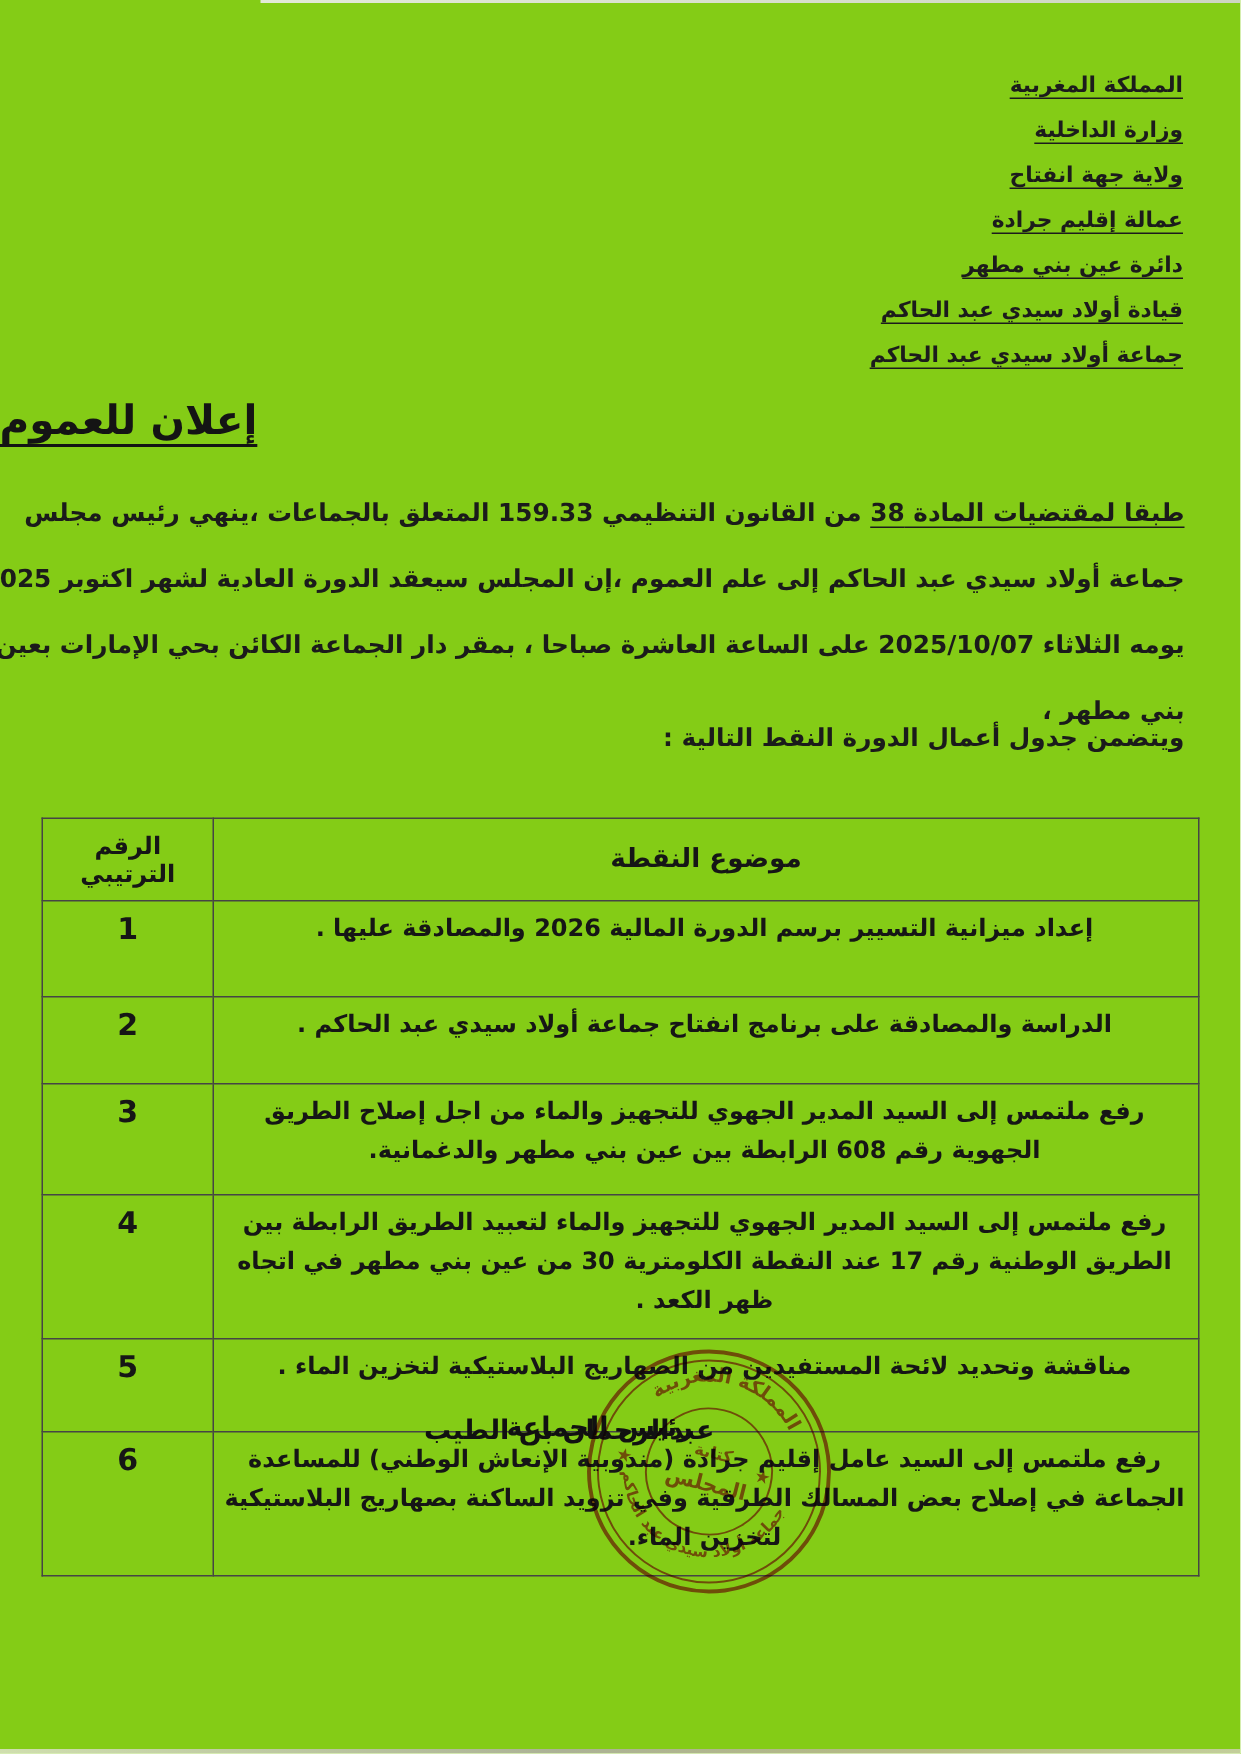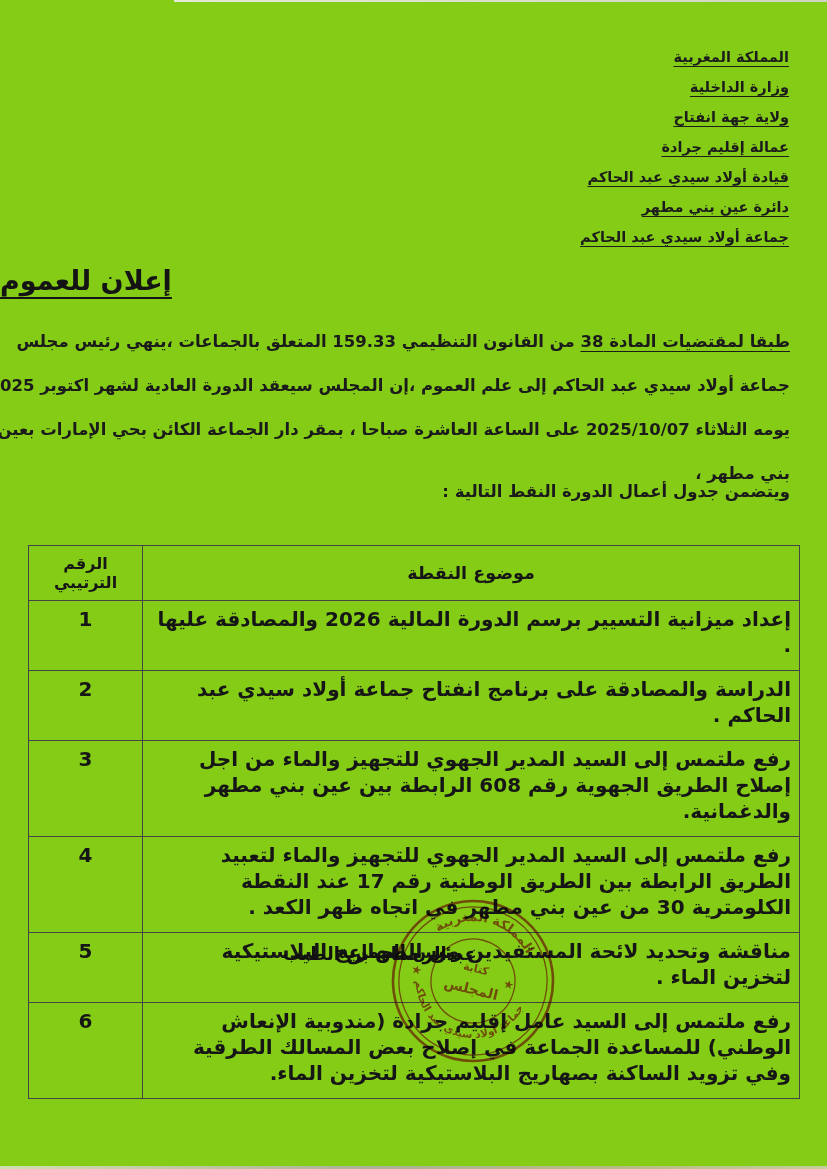--- a/index.html
+++ b/index.html
@@ -82,22 +82,22 @@
   th.col-subject{
     height:52px;text-align:center;vertical-align:middle;
     font-size:17.5px;
   }
   th.col-num{
     width:114px;text-align:center;vertical-align:middle;
     font-size:16px;
   }
   td.cell-subject{
     padding:5px 8px 12px 6px;
-    font-size:20px;line-height:26px;
-    text-align:right;vertical-align:top;margin-top:22px;
+    font-size:16px;line-height:26px;
+    text-align:center;vertical-align:top;margin-top:22px;
   }
   td.cell-num{
     text-align:center;vertical-align:top;
     font-size:20px;padding-top:6px;
   }
   tr.row-h46 td{height:46px;}
   tr.row-h40 td{height:40px;}
   tr.row-h56 td{height:56px;}
   tr.row-h54 td{height:54px;}
   tr.row-h44 td{height:44px;}
@@ -127,22 +127,22 @@
 <body>
 
 <div class="page">
   <div class="scan-edge-top"></div>
 
   <div class="gov-header">
     <div class="gov-line">المملكة المغربية</div>
     <div class="gov-line">وزارة الداخلية</div>
     <div class="gov-line">ولاية جهة انفتاح</div>
     <div class="gov-line">عمالة إقليم جرادة</div>
+    <div class="gov-line">دائرة عين بني مطهر</div>
     <div class="gov-line">قيادة أولاد سيدي عبد الحاكم</div>
-    <div class="gov-line">دائرة عين بني مطهر</div>
     <div class="gov-line">جماعة أولاد سيدي عبد الحاكم</div>
   </div>
 
   <div class="doc-title">إعلان للعموم</div>
 
   <div class="body-paragraph">
     <div class="pline">
       <span class="u-underline">طبقا لمقتضيات المادة 38</span><span> من القانون التنظيمي 159.33 المتعلق بالجماعات  ،ينهي رئيس مجلس</span>
     </div>
     <div class="pline">جماعة أولاد سيدي عبد الحاكم إلى علم العموم ،إن المجلس سيعقد الدورة العادية لشهر اكتوبر 2025</div>

